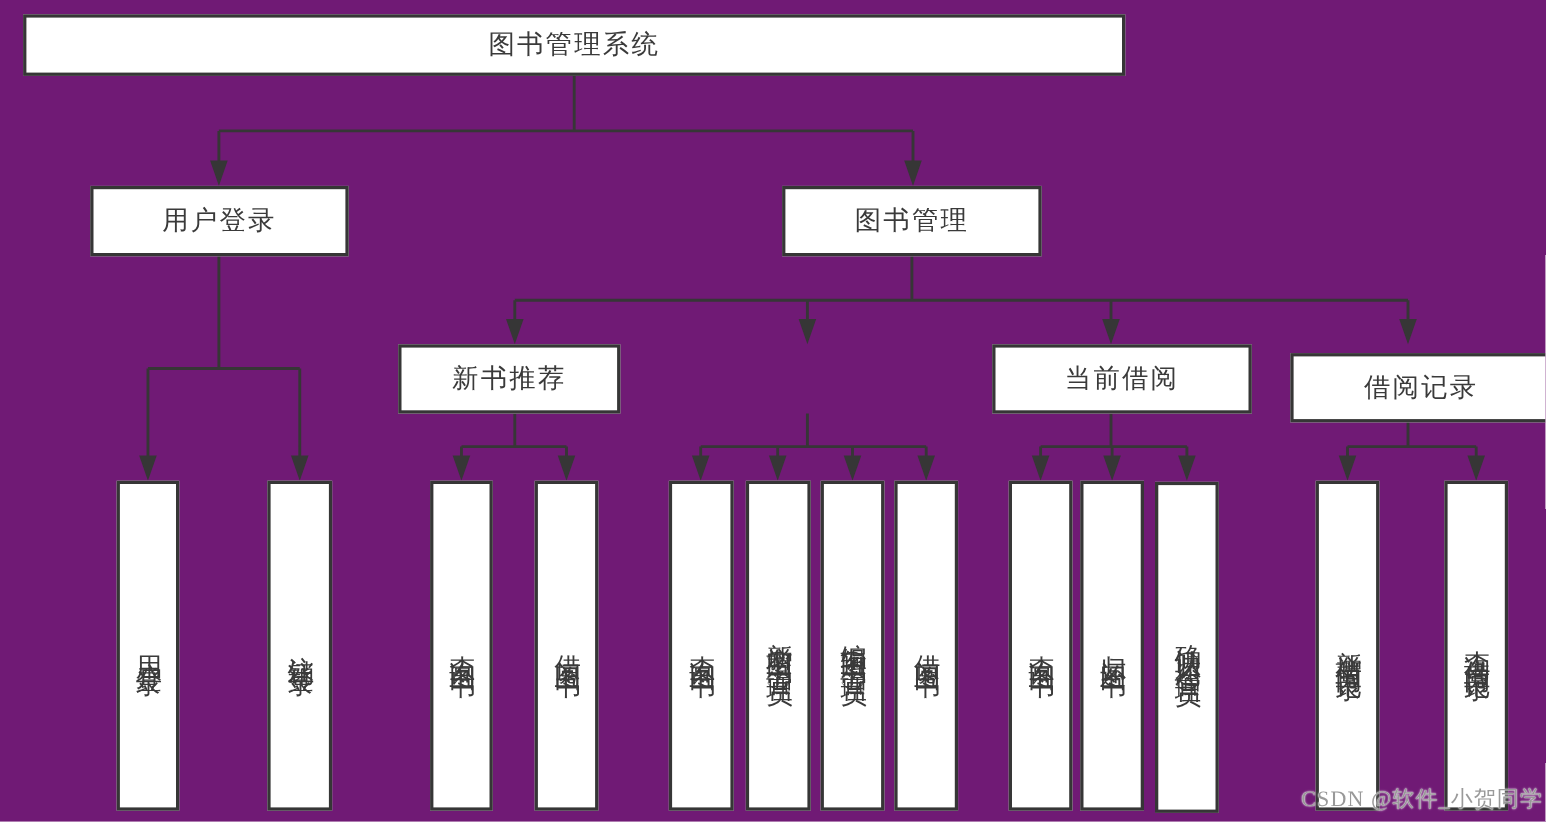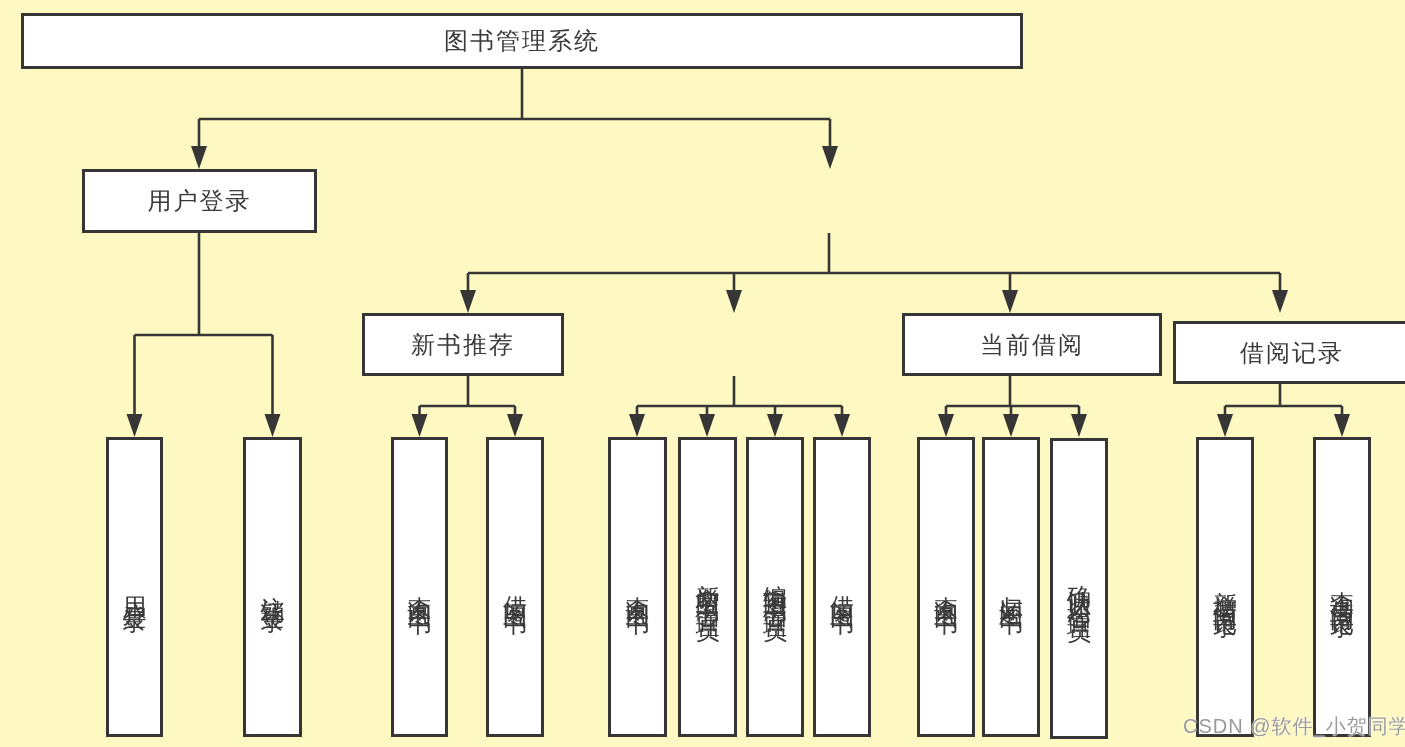--- a/index.html
+++ b/index.html
@@ -1,18 +1,18 @@
 <!DOCTYPE html>
 <html><head>
 <meta charset="utf-8">
 <style>
   html,body{margin:0;padding:0;background:#ffffff;}
   .canvas{
-    position:relative;width:1405px;height:747px;background:#fef9c3;overflow:hidden;
-    font-family:Liberation Sans, sans-serif;color:#3a3a3a;
+    position:relative;width:1405px;height:747px;background:#701a75;overflow:hidden;
+    font-family:Liberation Serif, serif;color:#3a3a3a;
   }
   svg.connectors{position:absolute;left:0;top:0;width:1405px;height:747px;}
   .node{
     position:absolute;box-sizing:border-box;background:#ffffff;
     border:3px solid #363636;display:flex;align-items:center;justify-content:center;
     font-size:24px;line-height:1;z-index:2;
   }
   .node.h span{letter-spacing:2px;white-space:nowrap;}
   .node.v span{
     writing-mode:vertical-rl;text-orientation:mixed;
@@ -60,25 +60,28 @@
     </g>
   </svg>
 
   <div class="node h" style="left:21px;top:13px;width:1002px;height:56px">
     <span>图书管理系统</span>
   </div>
 
   <div class="node h" style="left:82px;top:169px;width:235px;height:64px">
     <span>用户登录</span>
   </div>
+  <div class="node h" style="left:711px;top:169px;width:236px;height:64px">
+    <span>图书管理</span>
+  </div>
 
   <div class="node h" style="left:362px;top:313px;width:202px;height:63px">
     <span>新书推荐</span>
   </div>
-  <div class="node h" style="left:902px;top:313px;width:260px;height:63px">
+  <div class="node h" style="left:902px;top:313px;width:236px;height:63px">
     <span>当前借阅</span>
   </div>
   <div class="node h" style="left:1173px;top:321px;width:238px;height:63px">
     <span>借阅记录</span>
   </div>
 
   <div class="node v" style="left:106px;top:437px;width:57px;height:300px">
     <span>用户登录</span>
   </div>
   <div class="node v" style="left:243px;top:437px;width:59px;height:300px">

